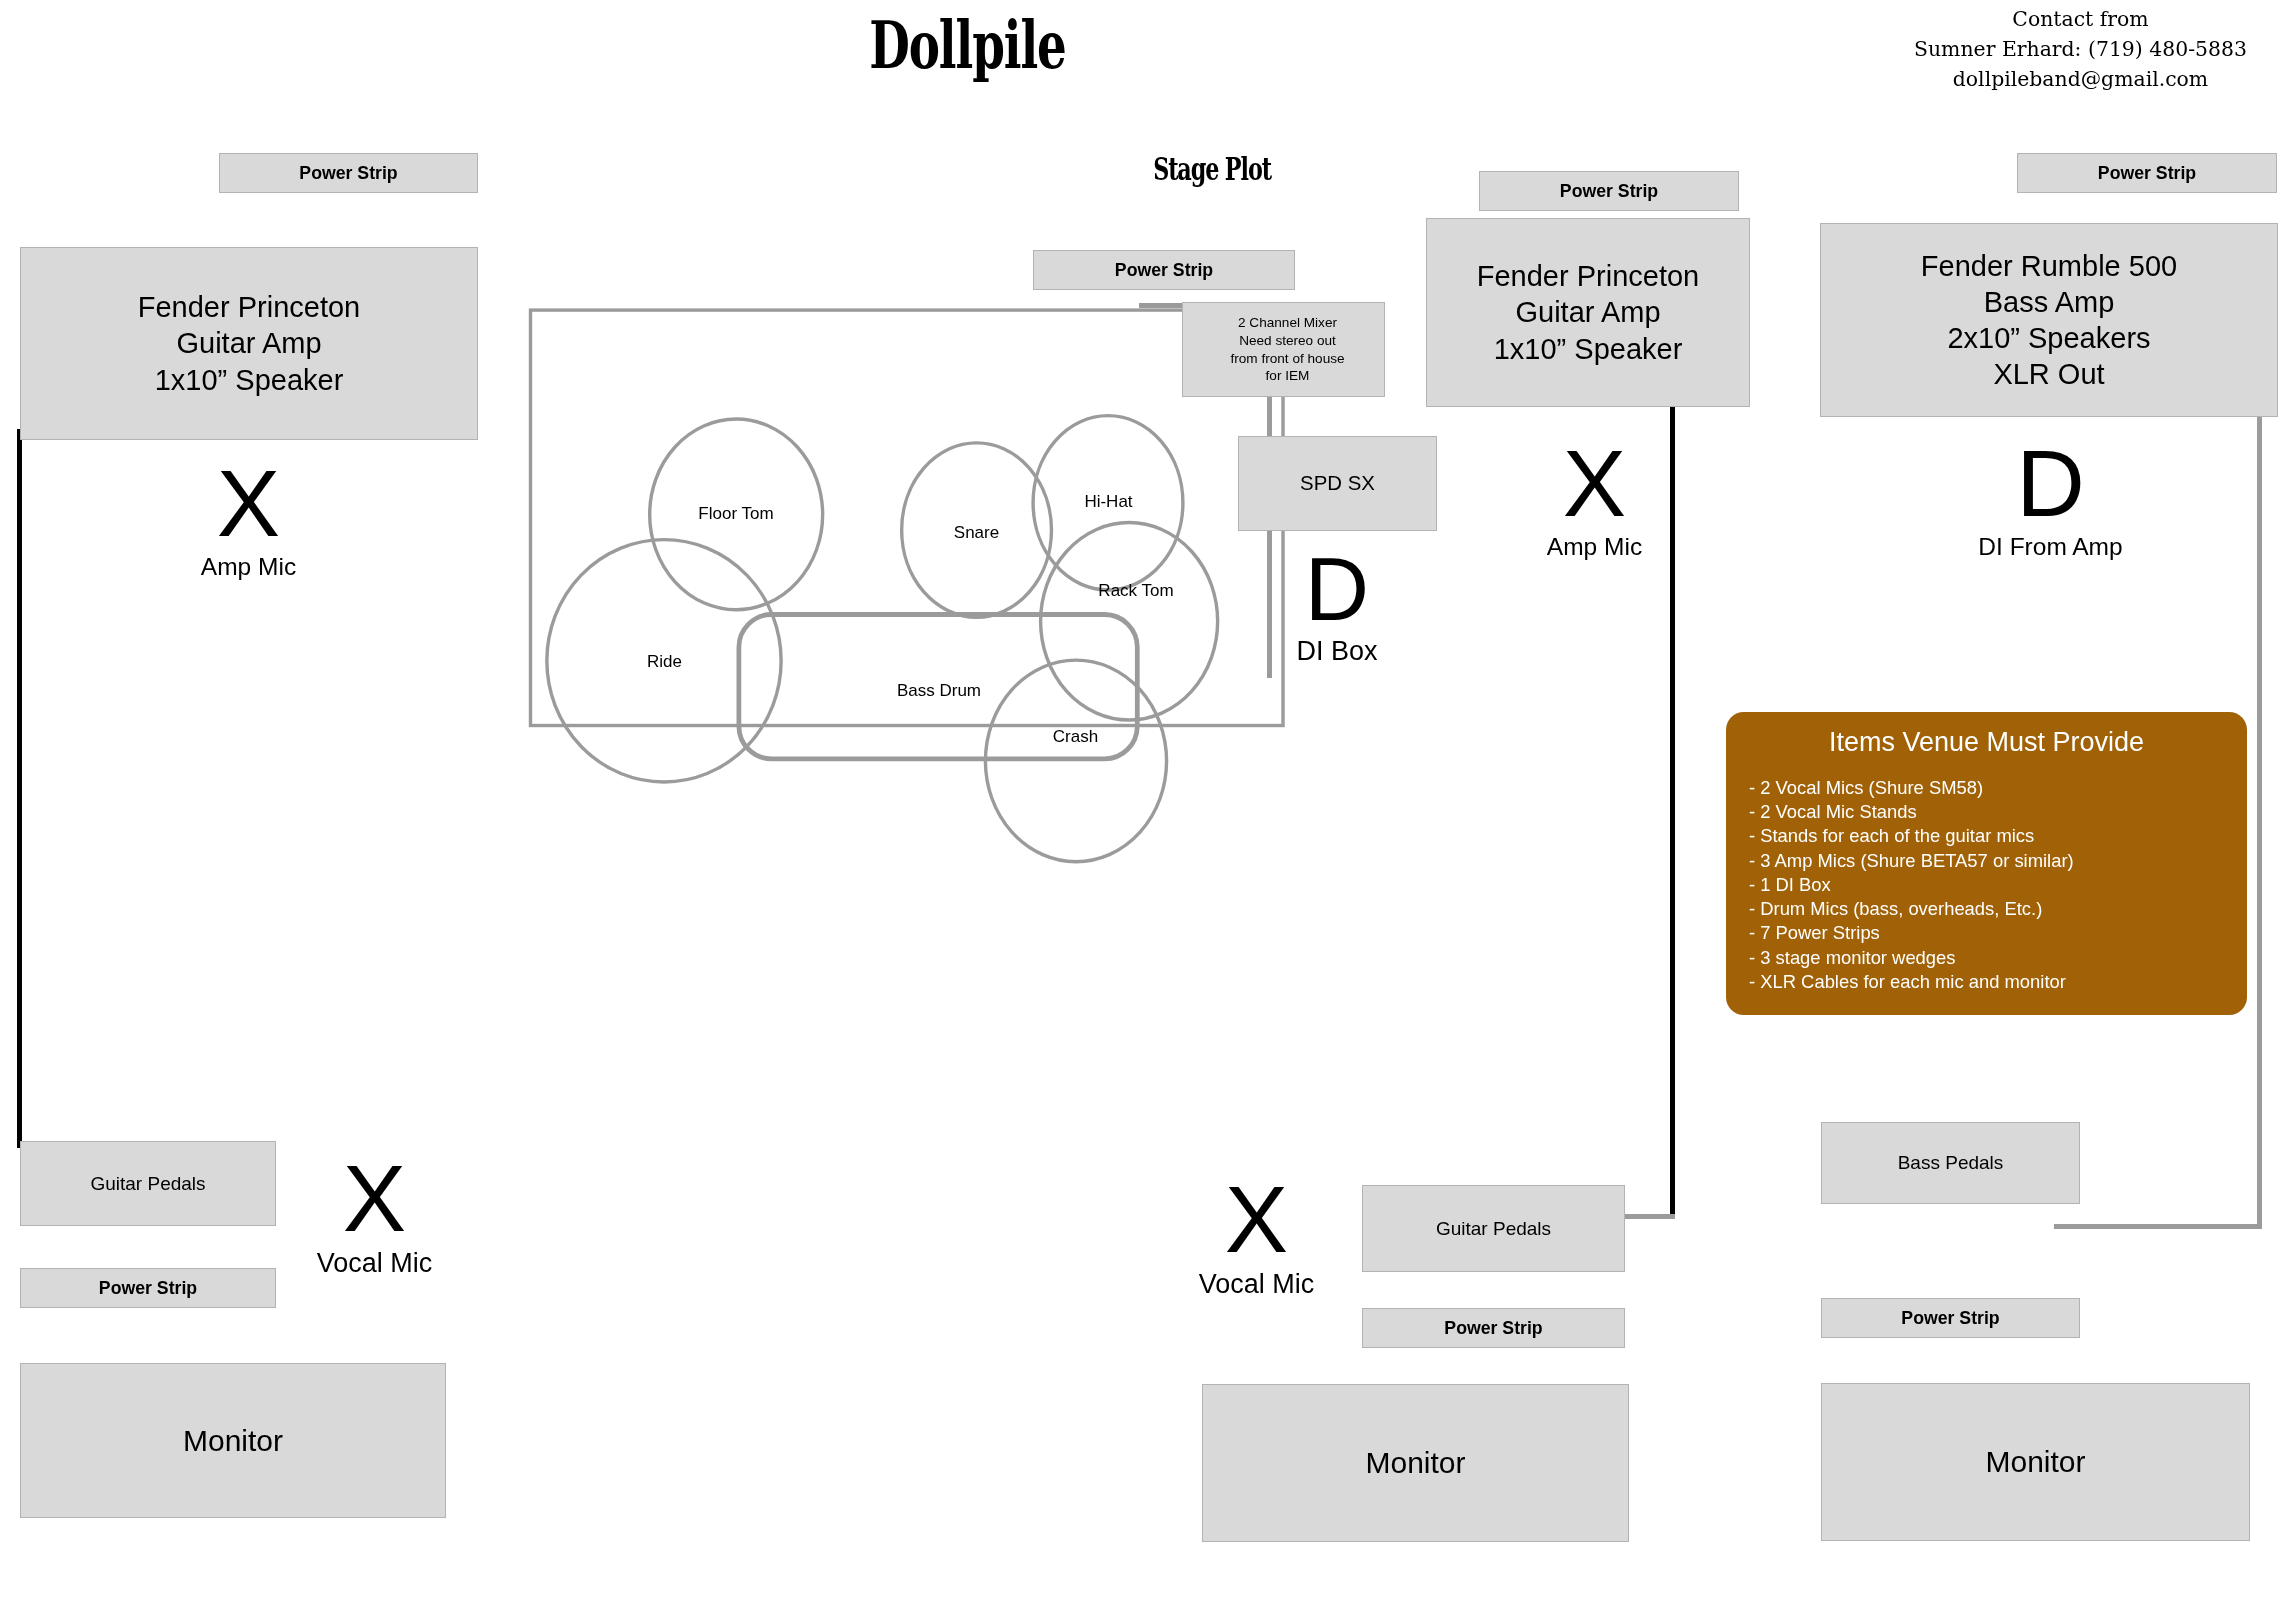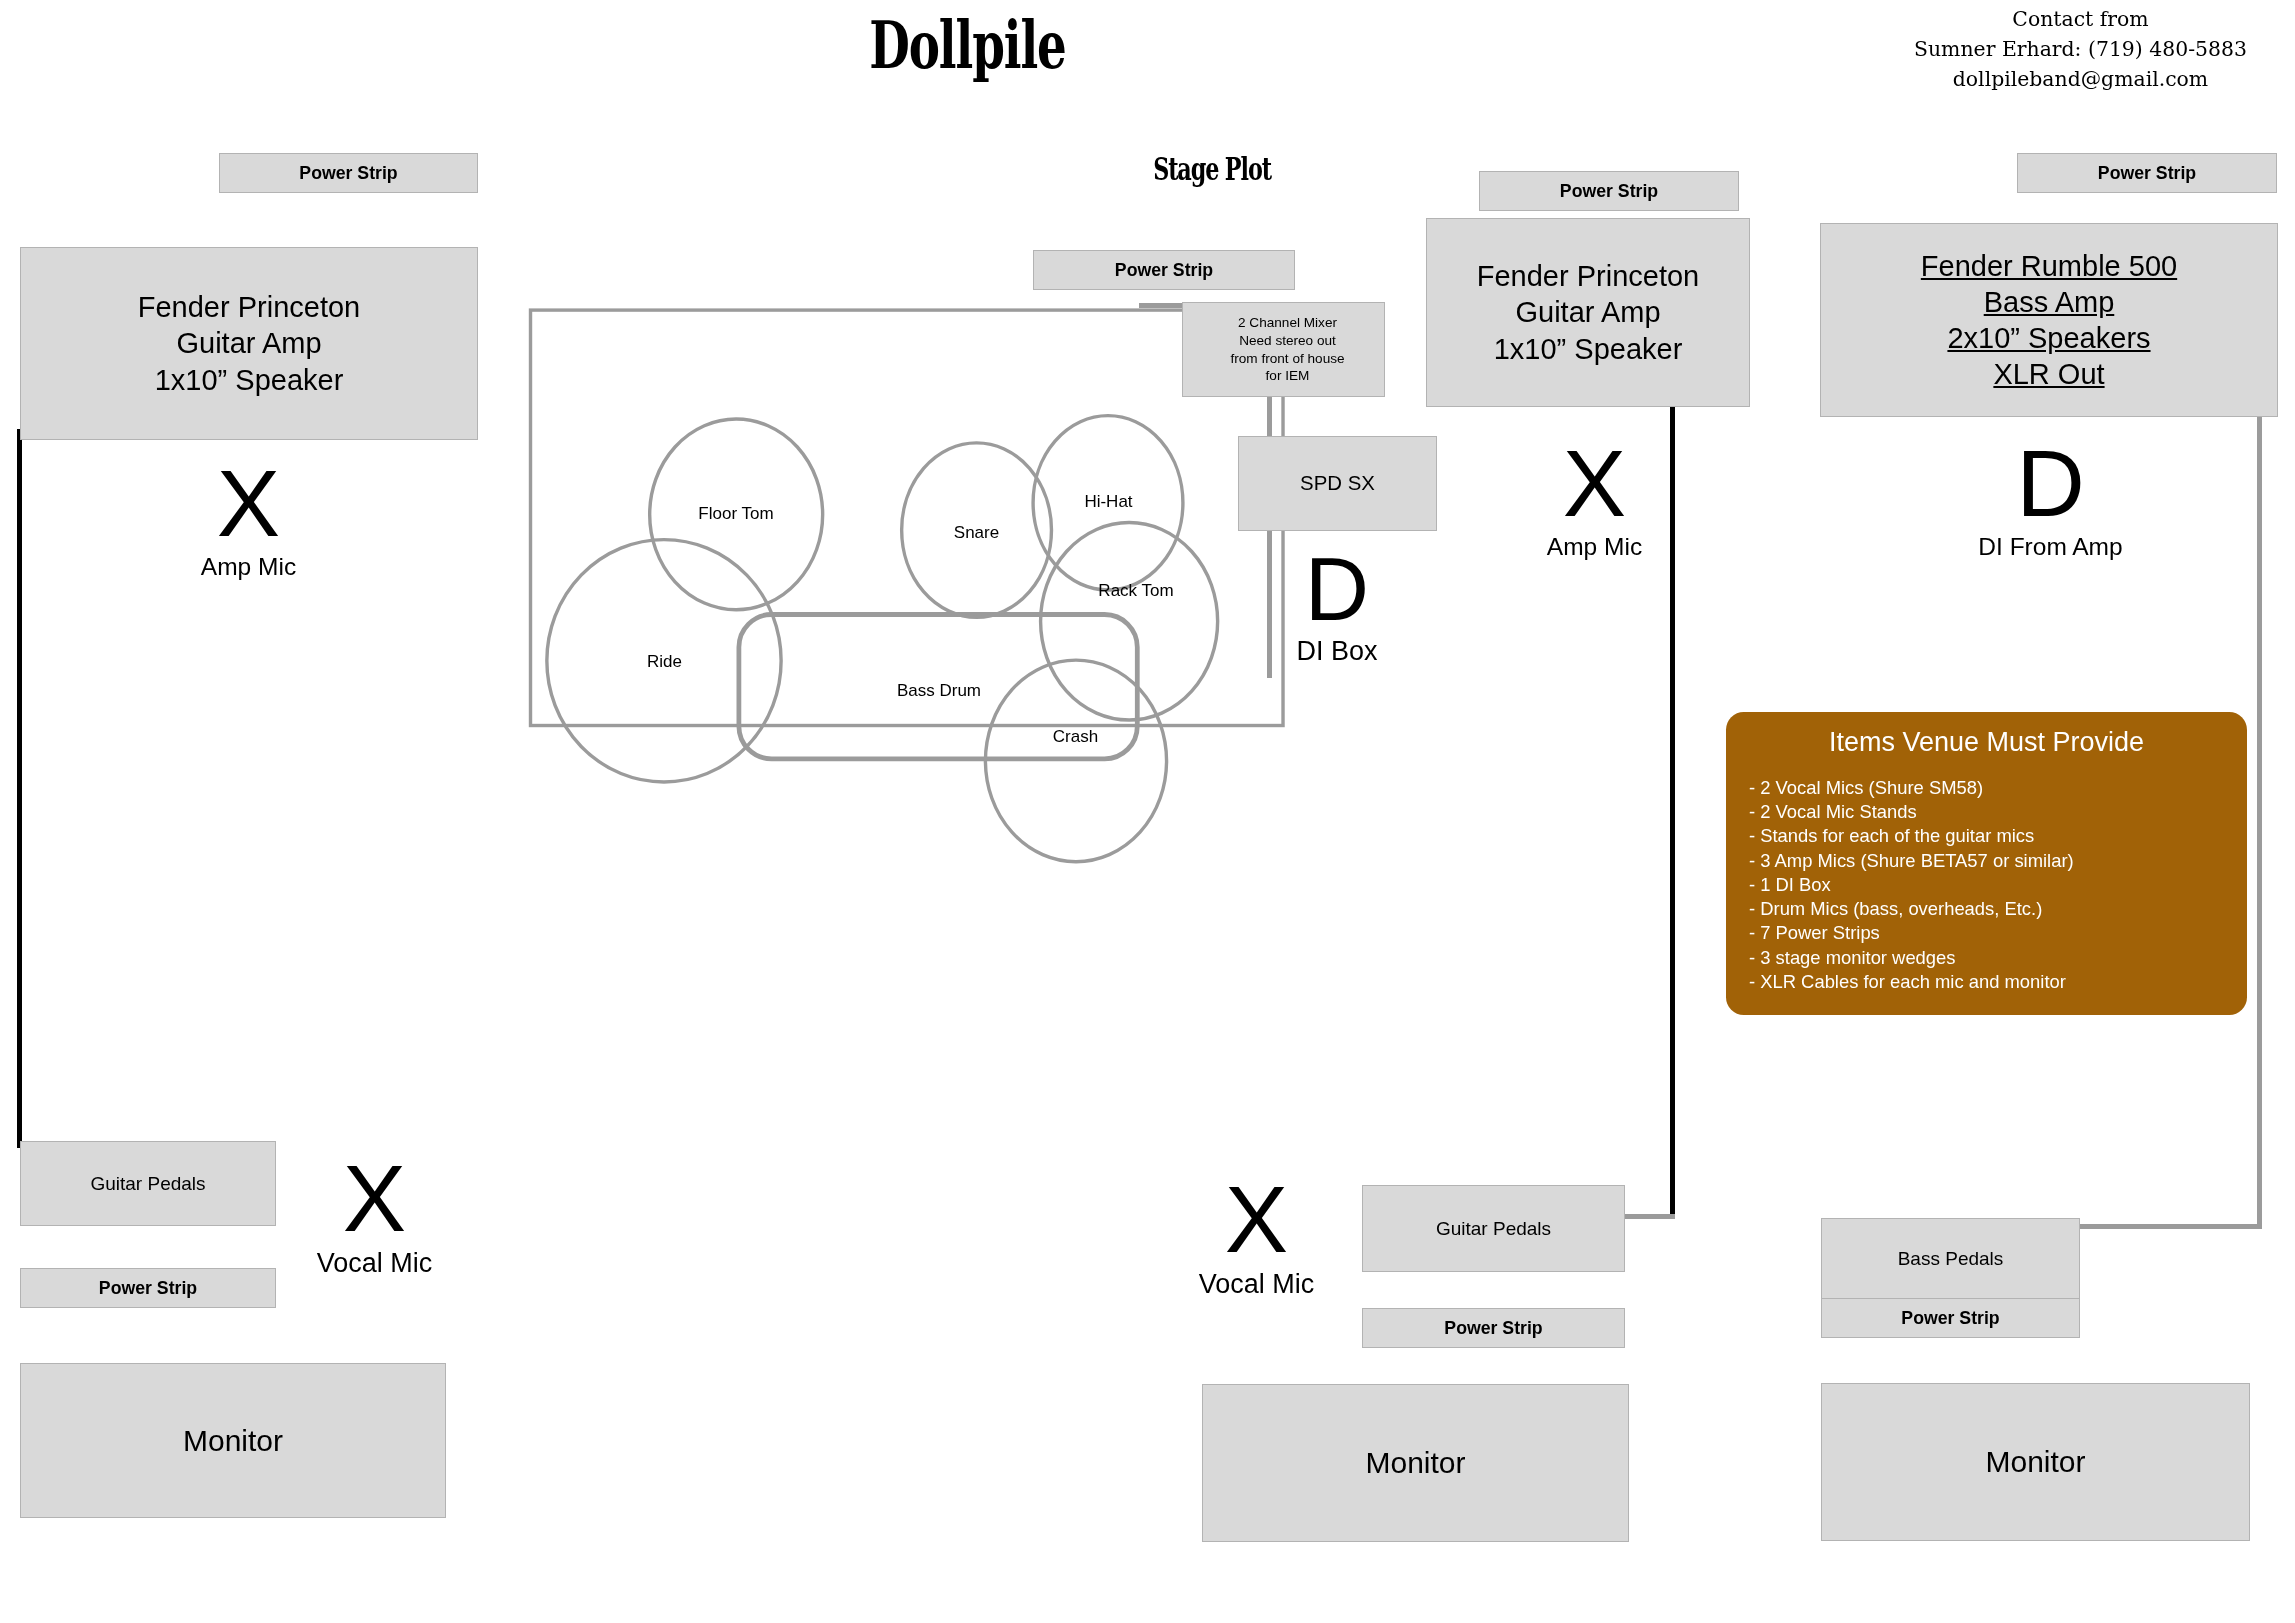--- a/index.html
+++ b/index.html
@@ -243,33 +243,33 @@
   </div>
 
   <div class="abs box monitor" style="left:1202px; top:1384px; width:427px; height:158px;">
     <span class="box-label">Monitor</span>
   </div>
 
   <div class="abs box strip" style="left:2017px; top:153px; width:260px; height:40px;">
     <span class="box-label">Power Strip</span>
   </div>
 
-  <div class="abs box amp" style="left:1820px; top:223px; width:458px; height:194px;text-decoration:underline;">
+  <div class="abs box amp" style="left:1820px; top:223px; width:458px; height:194px;">
     <span class="box-label">Fender Rumble 500
 Bass Amp
 2x10” Speakers
 XLR Out</span>
   </div>
 
   <div class="abs marker" style="left:1938px; top:436px; width:225px;">
     <span class="glyph" style="font-size:95px;">D</span>
     <span class="cap">DI From Amp</span>
   </div>
 
-  <div class="abs box pedals" style="left:1821px; top:1218px; width:259px; height:82px;text-align:right;">
+  <div class="abs box pedals" style="left:1821px; top:1122px; width:259px; height:82px;text-align:right;">
     <span class="box-label">Bass Pedals</span>
   </div>
 
   <div class="abs box strip" style="left:1821px; top:1298px; width:259px; height:40px;">
     <span class="box-label">Power Strip</span>
   </div>
 
   <div class="abs box monitor" style="left:1821px; top:1383px; width:429px; height:158px;">
     <span class="box-label">Monitor</span>
   </div>

